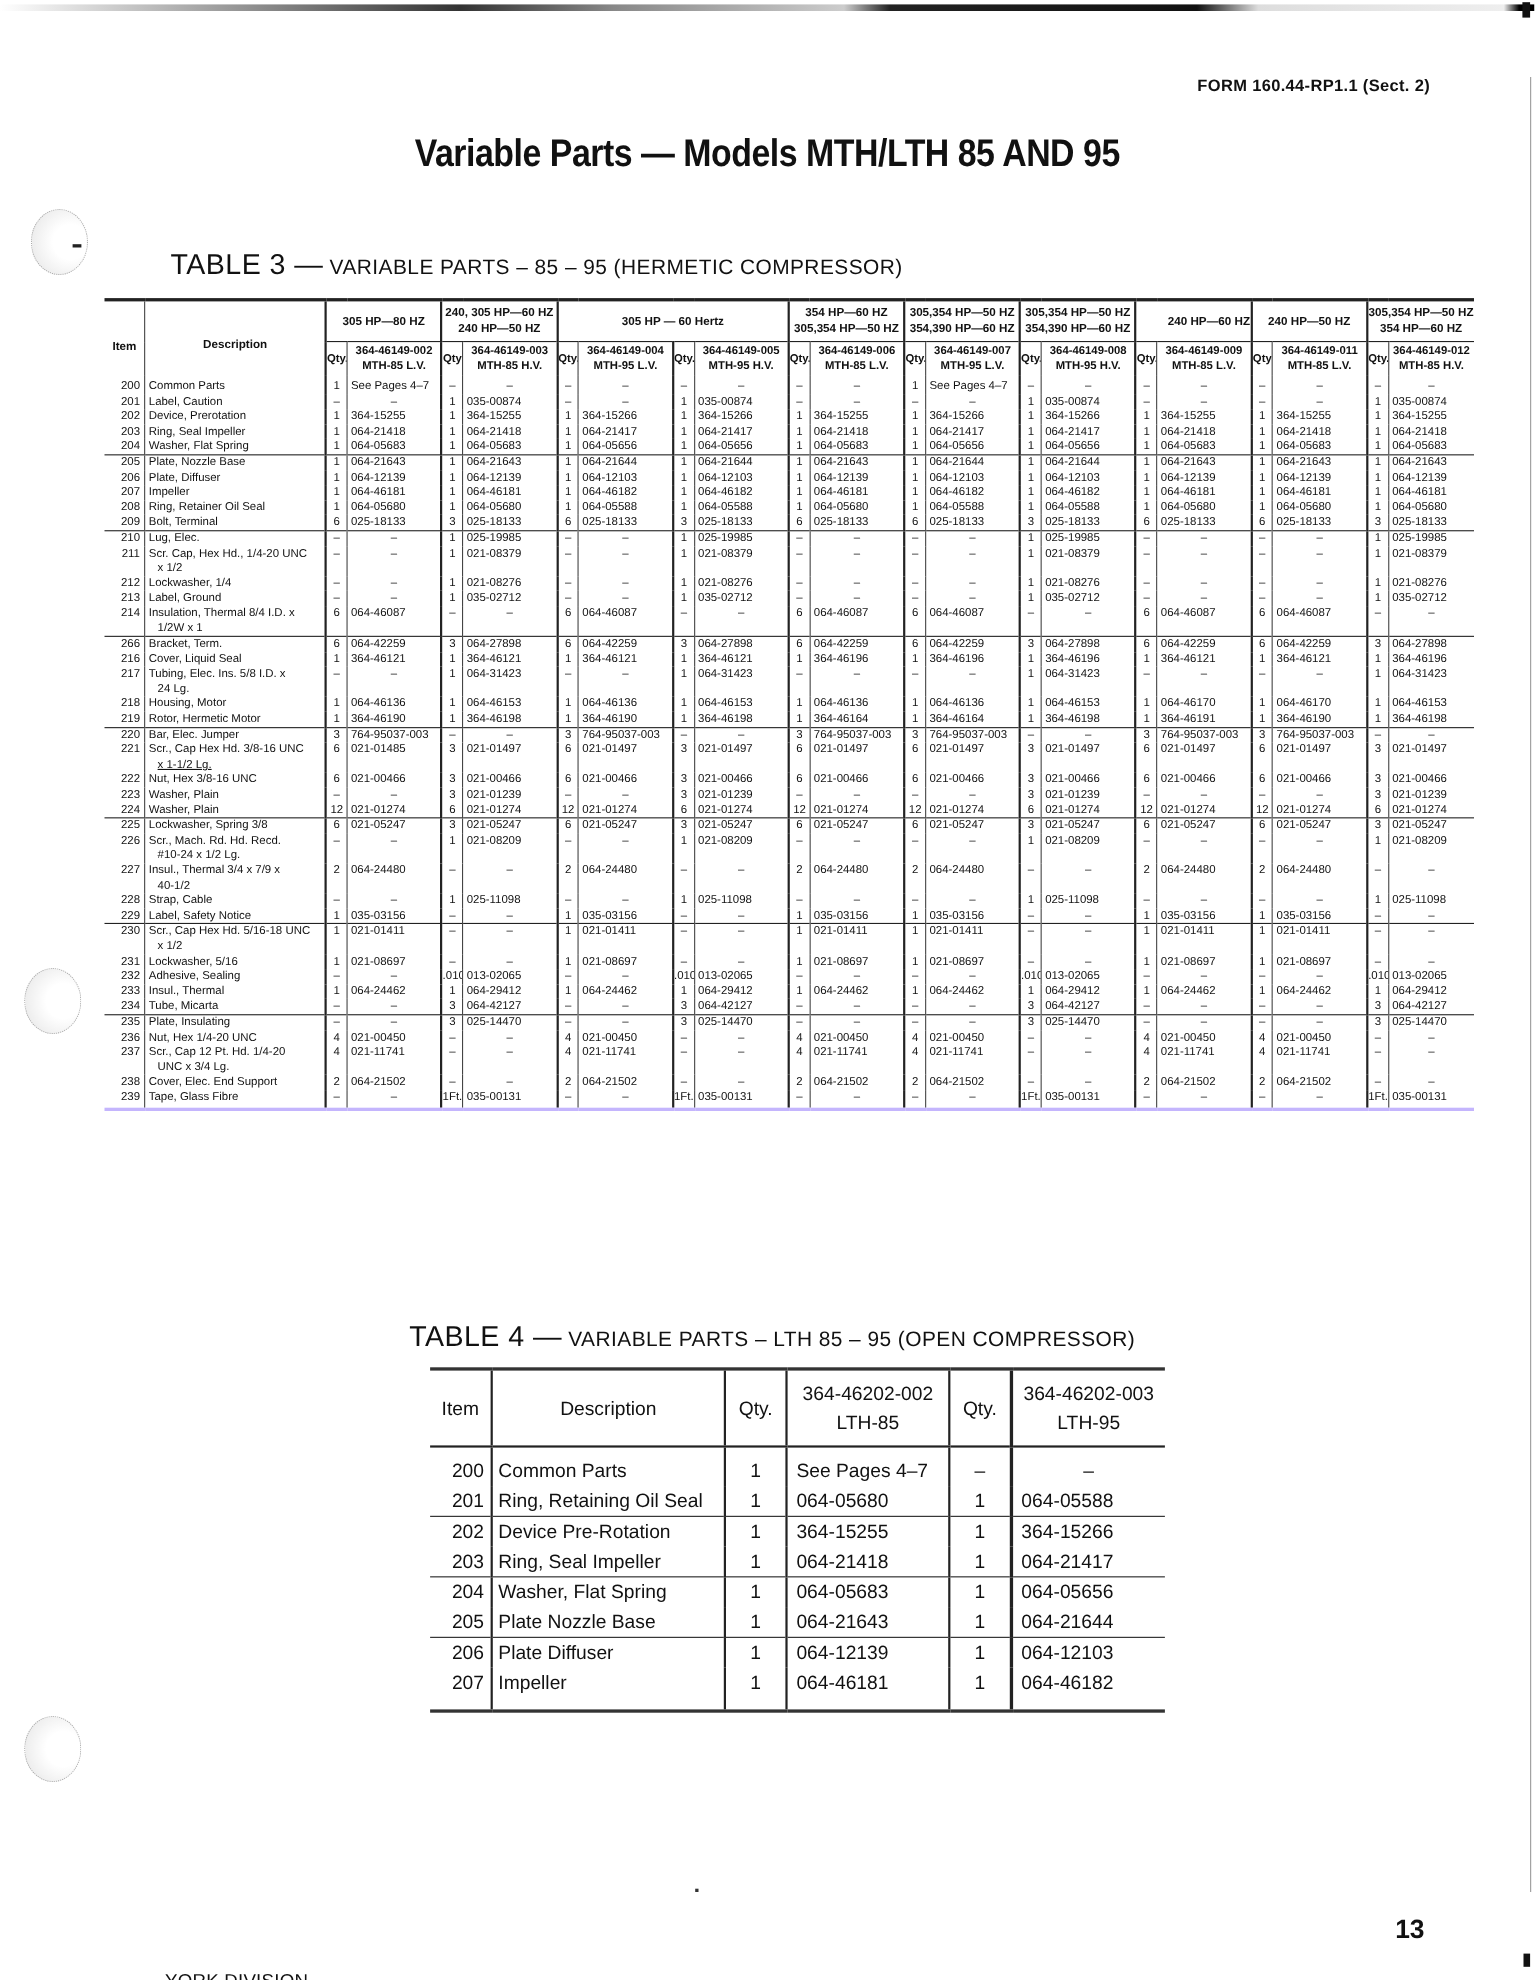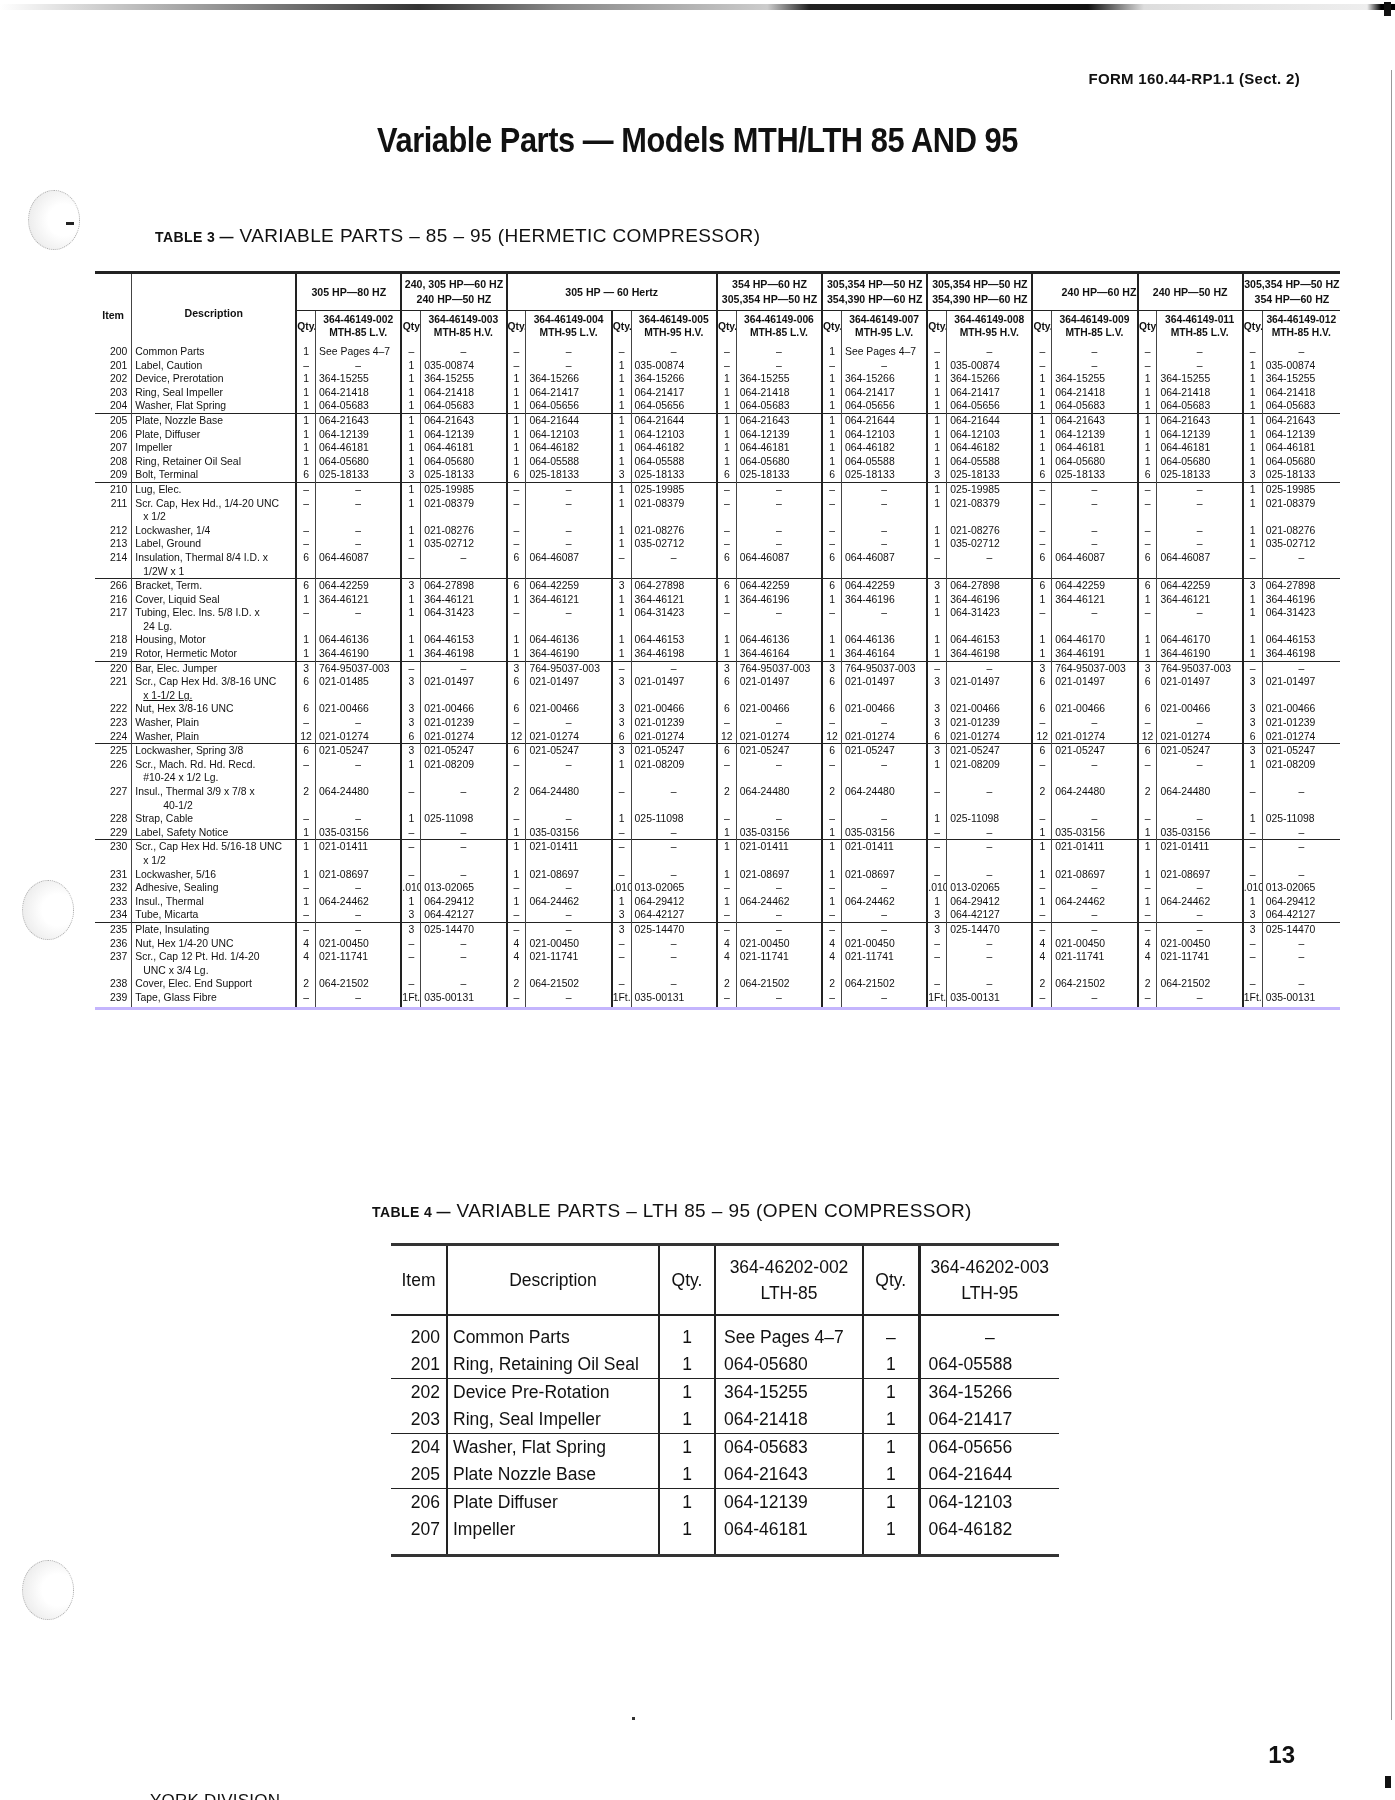--- a/index.html
+++ b/index.html
@@ -13,21 +13,21 @@
     border: 1px dotted #aaa; background: radial-gradient(circle at 70% 50%, #fff 35%, #ececec 80%); }
   .punch-mark { position: absolute; width: 8px; height: 3px; background: #222; }
   .right-rule { position: absolute; right: 3px; top: 70px; width: 1px; height: 1650px; background: #999; }
   .bottom-tick { position: absolute; right: 4px; bottom: 12px; width: 6px; height: 12px; background: #111; }
 
   .form-no { position: absolute; top: 70px; right: 95px; font-size: 15px; font-weight: bold; letter-spacing: 0.3px; }
   .page-title { position: absolute; top: 120px; left: 0; width: 1395px; text-align: center;
     font-family: "Liberation Sans", sans-serif; font-weight: bold; font-size: 35px; letter-spacing: -0.5px; transform: scaleX(0.88); }
 
   .tbl-caption { position: absolute; font-size: 19px; letter-spacing: 0.4px; }
-  .tbl-caption b { font-weight: bold; font-size: 14px; }
+  .tbl-caption b { font-weight: normal; font-size: 26px; }
 
   
   table { border-collapse: collapse; }
   #t3 { position: absolute; top: 271px; left: 95px; width: 1245px; table-layout: fixed;
         font-family: "Liberation Sans", sans-serif; font-size: 10.4px; }
   #t3 th, #t3 td { line-height: 13.6px; vertical-align: top; white-space: nowrap; overflow: hidden; }
   #t3 thead th { font-weight: bold; text-align: center; vertical-align: middle; font-size: 10.6px; border-top: 3px solid #222; }
   #t3 thead tr.r2 th { border-top: 1.5px solid #222; font-size: 10.3px; line-height: 13px; padding: 2px 0; }
   #t3 thead tr.r1 th.grp { height: 38px; line-height: 15px; }
   #t3 .vb { border-left: 2px solid #222; }
@@ -885,22 +885,22 @@
         <td class="qty vb">–</td>
         <td class="pn vt dash">–</td>
         <td class="qty vb">–</td>
         <td class="pn vt dash">–</td>
         <td class="qty vb">1</td>
         <td class="pn vt">021-08209</td>
       </tr>
       <tr class="">
         <td class="item">227</td>
         <td class="desc vt">
-          <div>Insul., Thermal 3/9 x 7/8 x</div>
-          <div style="padding-left: 8px; margin-left: 20px;">40-1/2</div>
+          <div>Insul., Thermal 3/4 x 7/9 x</div>
+          <div style="padding-left: 8px;">40-1/2</div>
         </td>
         <td class="qty vb">2</td>
         <td class="pn vt">064-24480</td>
         <td class="qty vb">–</td>
         <td class="pn vt dash">–</td>
         <td class="qty vb">2</td>
         <td class="pn vt">064-24480</td>
         <td class="qty vb">–</td>
         <td class="pn vt dash">–</td>
         <td class="qty vb">2</td>

